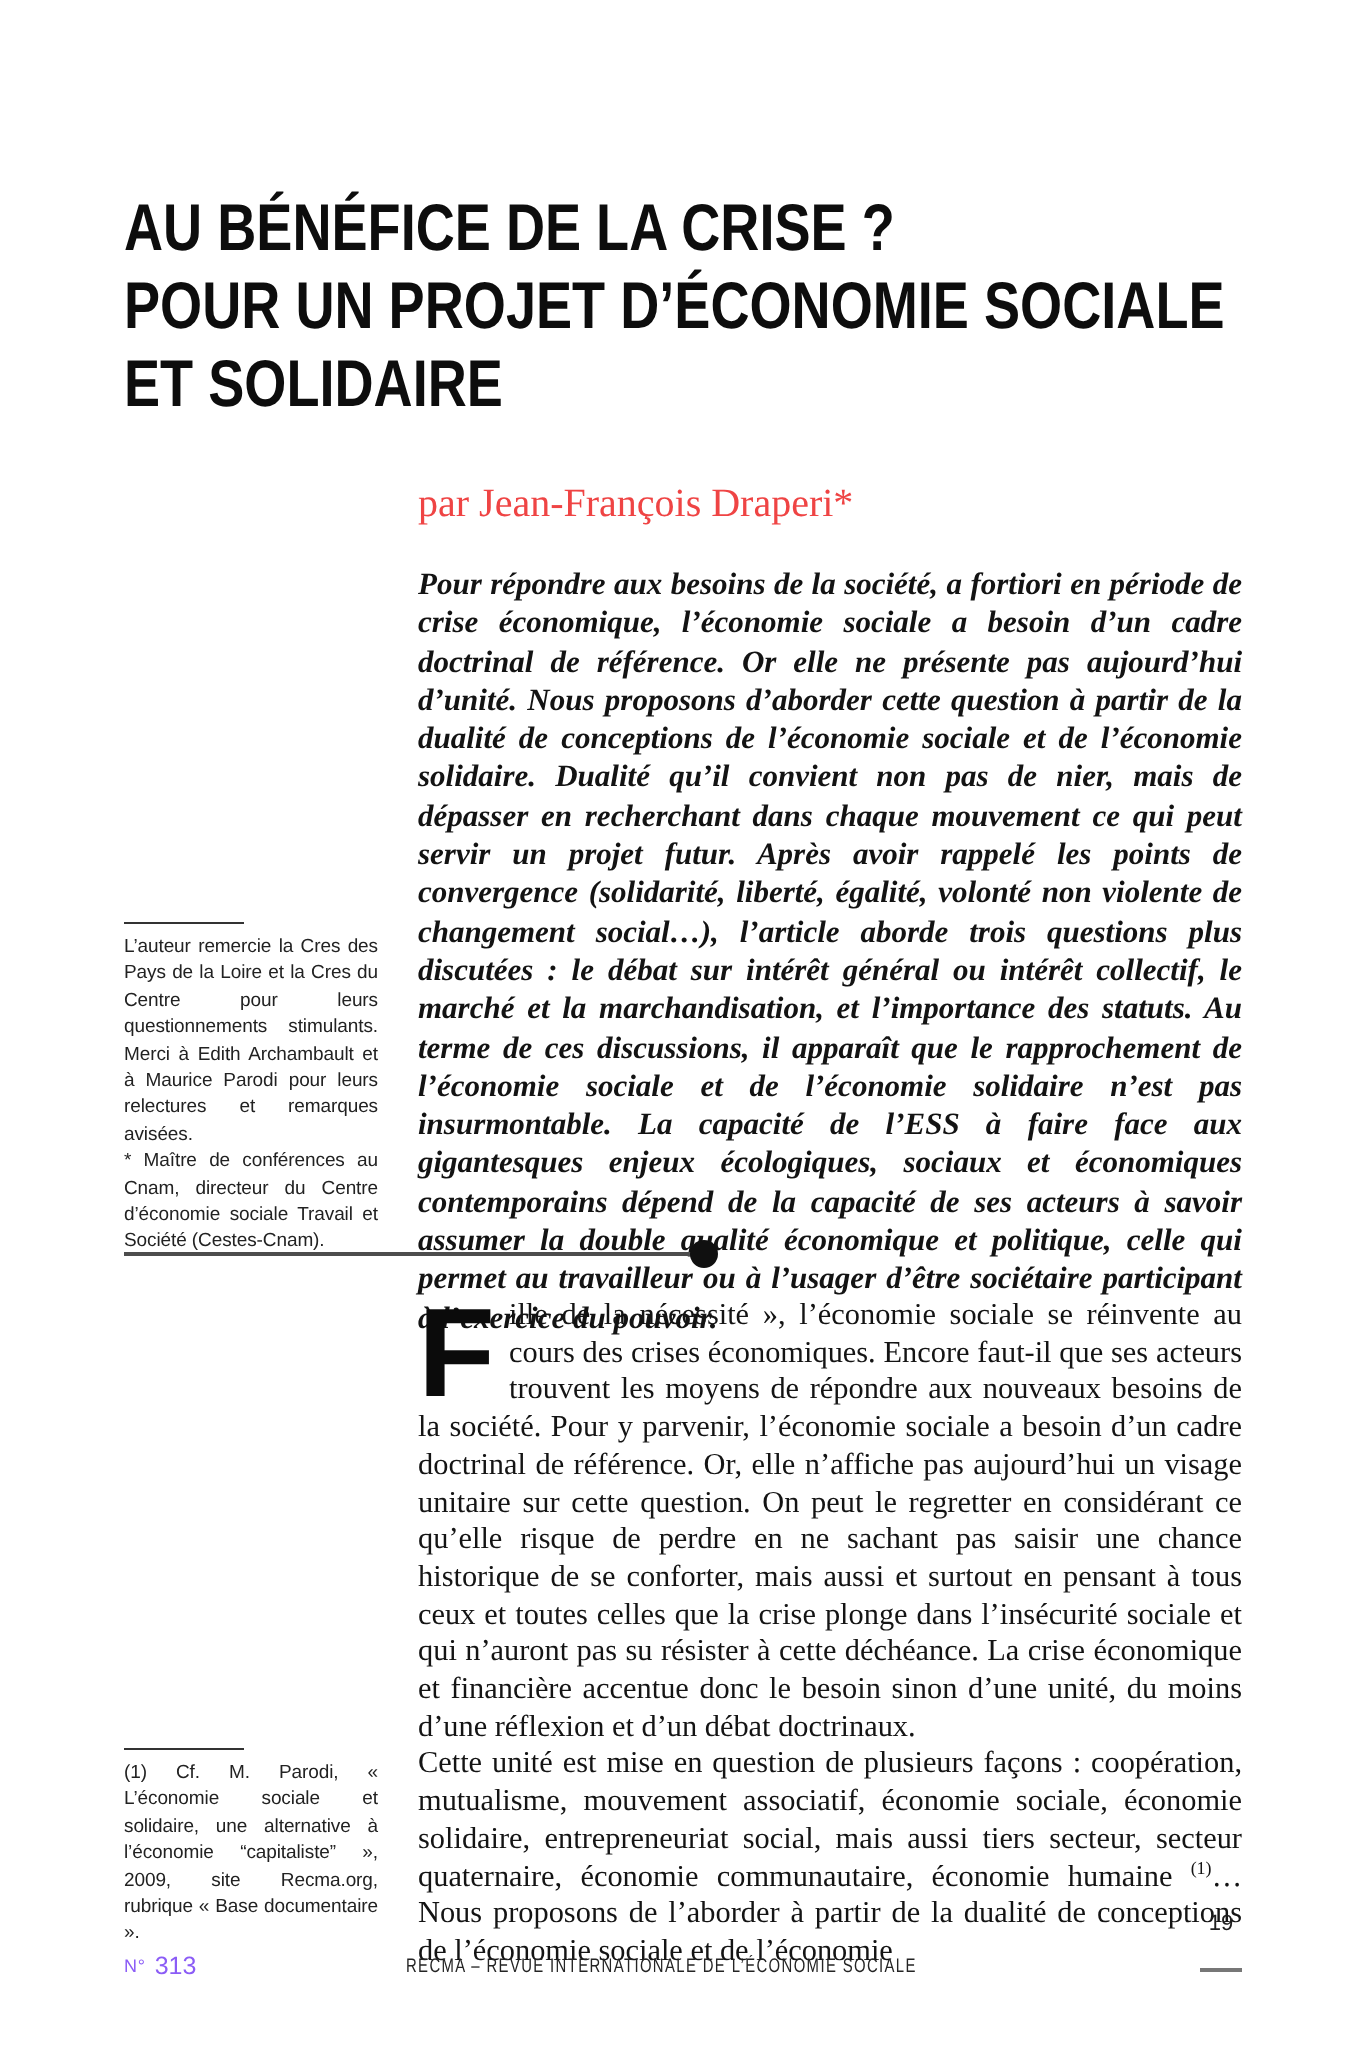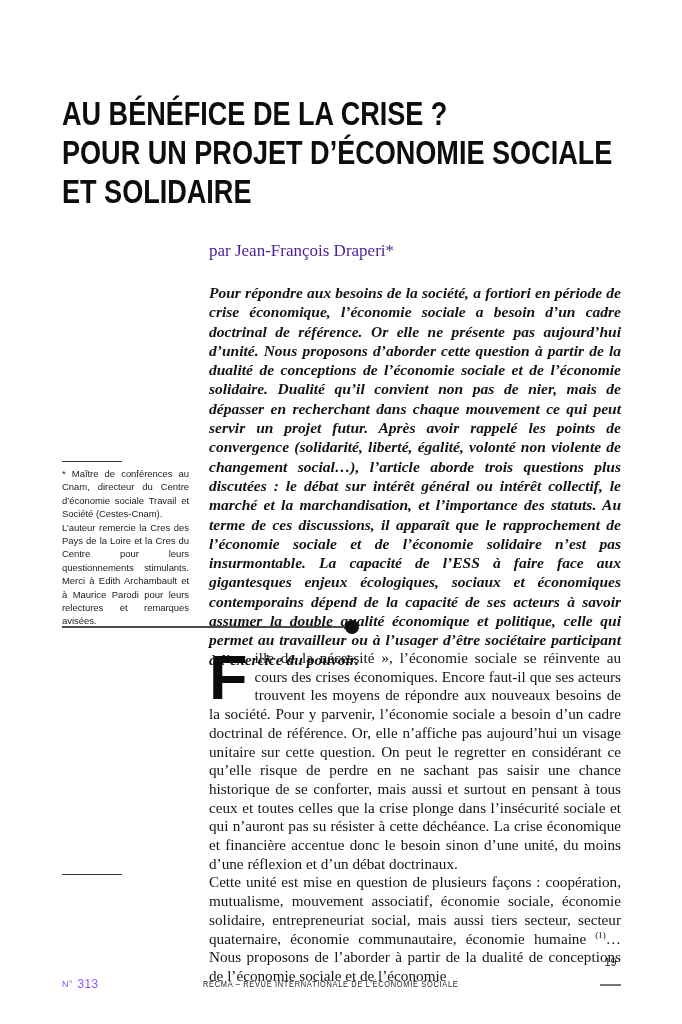--- a/index.html
+++ b/index.html
@@ -16,21 +16,21 @@
     font-family:"Liberation Sans",sans-serif;
     font-style:italic;font-size:15px;color:#2e2e2e;letter-spacing:.2px;
   }
   .title{
     position:absolute;left:62px;top:94px;margin:0;
     font-family:"Liberation Sans",sans-serif;
     font-weight:bold;font-size:33px;line-height:39px;color:#0d0d0d;
     transform:scaleX(.82);transform-origin:left top;
     white-space:nowrap;letter-spacing:0;
   }
-  .byline{position:absolute;left:209px;top:241px;font-size:17px;color:#4c1d95;}
+  .byline{position:absolute;left:209px;top:241px;font-size:20px;color:#ef4444;}
   .abstract{
     position:absolute;left:209px;top:283px;width:412px;
     font-weight:bold;font-style:italic;
     font-size:15.5px;line-height:19.3px;text-align:justify;margin:0;color:#131313;
   }
   .side-note{
     position:absolute;left:62px;width:127px;
     font-family:"Liberation Sans",sans-serif;
     font-size:9.5px;line-height:13.4px;letter-spacing:-.05px;
     text-align:justify;color:#222;
@@ -76,33 +76,34 @@
     <div>POUR UN PROJET D’ÉCONOMIE SOCIALE</div>
     <div>ET SOLIDAIRE</div>
   </h1>
 
   <div class="byline">par Jean-François Draperi*</div>
 
   <p class="abstract">Pour répondre aux besoins de la société, a fortiori en période de crise économique, l’économie sociale a besoin d’un cadre doctrinal de référence. Or elle ne présente pas aujourd’hui d’unité. Nous proposons d’aborder cette question à partir de la dualité de conceptions de l’économie sociale et de l’économie solidaire. Dualité qu’il convient non pas de nier, mais de dépasser en recherchant dans chaque mouvement ce qui peut servir un projet futur. Après avoir rappelé les points de convergence (solidarité, liberté, égalité, volonté non violente de changement social…), l’article aborde trois questions plus discutées : le débat sur intérêt général ou intérêt collectif, le marché et la marchandisation, et l’importance des statuts. Au terme de ces discussions, il apparaît que le rapprochement de l’économie sociale et de l’économie solidaire n’est pas insurmontable. La capacité de l’ESS à faire face aux gigantesques enjeux écologiques, sociaux et économiques contemporains dépend de la capacité de ses acteurs à savoir assumer la double qualité économique et politique, celle qui permet au travailleur ou à l’usager d’être sociétaire participant à l’exercice du pouvoir.</p>
 
   <div class="note-rule" style="top:461px;"></div>
   <div class="side-note" style="top:467px;">
+    <p>L’auteur remercie la Cres des Pays de la Loire et la Cres du Centre pour leurs questionnements stimulants. Merci à Edith Archambault et à Maurice Parodi pour leurs relectures et remarques avisées.</p>
     <p>* Maître de conférences au Cnam, directeur du Centre d’économie sociale Travail et Société (Cestes-Cnam).</p>
-    <p>L’auteur remercie la Cres des Pays de la Loire et la Cres du Centre pour leurs questionnements stimulants. Merci à Edith Archambault et à Maurice Parodi pour leurs relectures et remarques avisées.</p>
   </div>
 
   <div class="separator-line"></div>
   <div class="separator-dot"></div>
 
   <div class="body-text">
     <p><span class="dropcap">F</span><span>ille de la nécessité », l’économie sociale se réinvente au cours des crises économiques. Encore faut-il que ses acteurs trouvent les moyens de répondre aux nouveaux besoins de la société. Pour y parvenir, l’économie sociale a besoin d’un cadre doctrinal de référence. Or, elle n’affiche pas aujourd’hui un visage unitaire sur cette question. On peut le regretter en considérant ce qu’elle risque de perdre en ne sachant pas saisir une chance historique de se conforter, mais aussi et surtout en pensant à tous ceux et toutes celles que la crise plonge dans l’insécurité sociale et qui n’auront pas su résister à cette déchéance. La crise économique et financière accentue donc le besoin sinon d’une unité, du moins d’une réflexion et d’un débat doctrinaux.</span></p>
     <p><span>Cette unité est mise en question de plusieurs façons : coopération, mutualisme, mouvement associatif, économie sociale, économie solidaire, entrepreneuriat social, mais aussi tiers secteur, secteur quaternaire, économie communautaire, économie humaine </span><sup class="fn">(1)</sup><span>… Nous proposons de l’aborder à partir de la dualité de conceptions de l’économie sociale et de l’économie</span></p>
   </div>
 
   <div class="note-rule" style="top:874px;"></div>
+  <div class="side-note" style="top:880px;">(1) Cf. M. Parodi, « L’économie sociale et solidaire, une alternative à l’économie “capitaliste” », 2009, site Recma.org, rubrique « Base documentaire ».</div>
 
   <div class="footer-issue">
     <span class="issue-label">N°</span>
     <span class="issue-number">313</span>
   </div>
   <div class="journal">RECMA – REVUE INTERNATIONALE DE L’ÉCONOMIE SOCIALE</div>
   <div class="pagenum">19</div>
   <div class="pagenum-rule"></div>
 
 </div>

